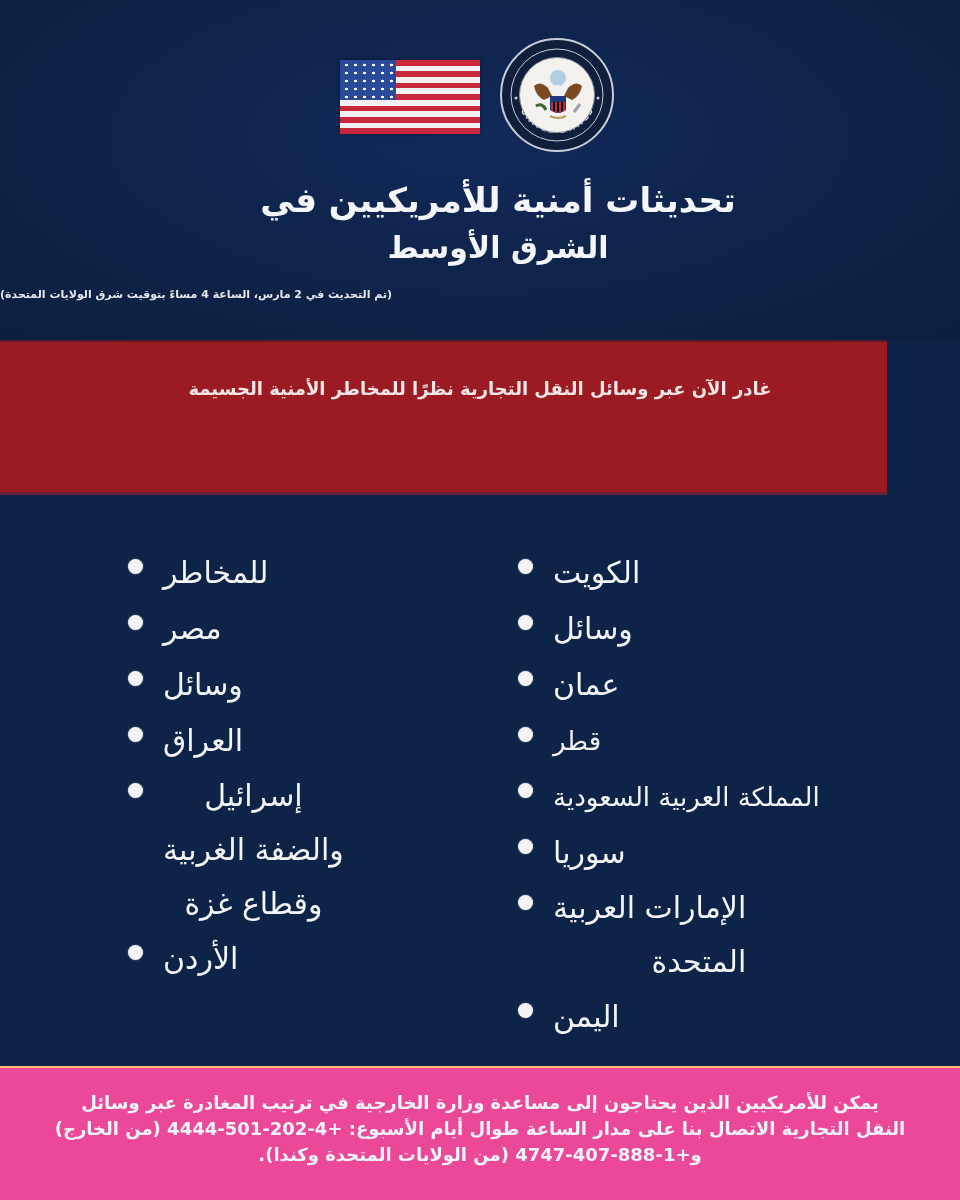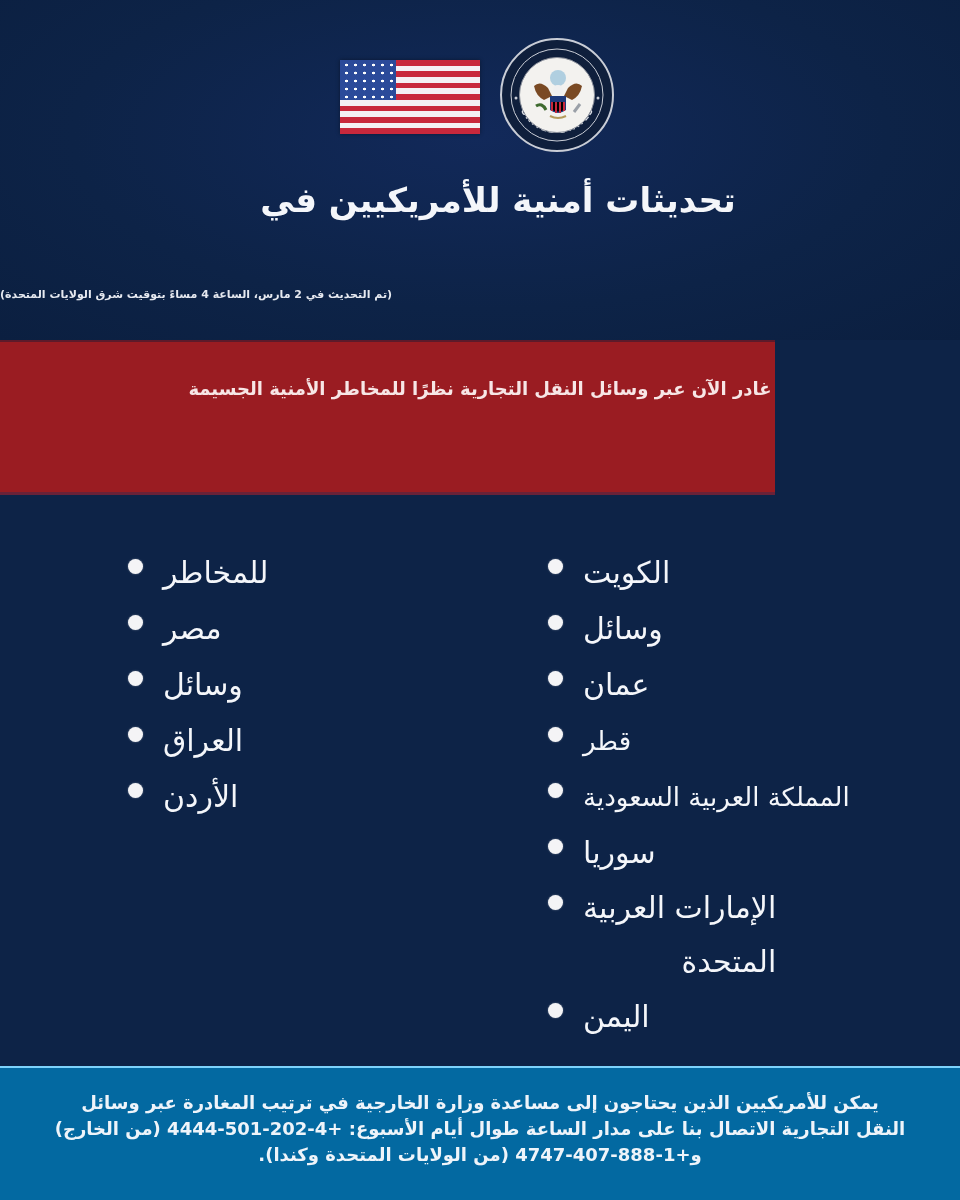--- a/index.html
+++ b/index.html
@@ -49,53 +49,53 @@
       color: #f4f6fa;
       padding-left: 36px;
     }
     .title .line2 { font-size: 30px; }
     .updated {
       position: absolute; top: 288px; left: 0; width: 960px;
       text-align: left; direction: rtl;
       font-size: 11px; font-weight: bold; color: #e6e9f0;
     }
     .alert-band {
-      position: absolute; left: 0; top: 340px; width: 775px; height: 155px;
+      position: absolute; left: 0; top: 340px; width: 887px; height: 155px;
       background: #9a1c22;
       border-top: 2px solid #5e1a2a;
       border-bottom: 3px solid #6a2238;
       padding-left: 32px;
     }
     .alert-text {
       position: absolute; top: 36px; left: 0; width: 960px;
       text-align: center; direction: rtl;
       font-size: 18px; font-weight: bold; color: #f7e6e6;
     }
     .list-area { position: absolute; left: 0; top: 495px; width: 960px; height: 571px; background: #0d2347; }
     .col { position: absolute; top: 50px; }
     .col-left { left: 128px; width: 300px; }
-    .col-right { left: 548px; width: 380px; }
+    .col-right { left: 518px; width: 380px; }
     .item { position: relative; margin-bottom: 0; }
     .item-row { display: flex; align-items: flex-start; }
     .bullet {
       width: 15px; height: 15px; border-radius: 50%;
       background: #f4f4f6; margin-top: 14px; flex: 0 0 15px;
       box-shadow: 0 0 2px rgba(255,255,255,0.4);
     }
     .item-text {
       direction: rtl; text-align: right;
       font-size: 30px; line-height: 56px; color: #f4f6fa;
       padding-left: 20px; white-space: nowrap;
     }
     .item-text.small { font-size: 26px; }
     .item-text.ml { line-height: 54px; white-space: pre-line; text-align: right; }
     .footer {
       position: absolute; left: 0; top: 1066px; width: 960px; height: 134px;
-      background: #0369a1;
-      border-top: 2px solid #7dd3fc;
+      background: #ec4899;
+      border-top: 2px solid #fdba74;
     }
     .footer-text {
       position: absolute; top: 22px; left: 30px; width: 900px;
       text-align: center; direction: rtl;
       font-size: 18px; line-height: 26px; font-weight: bold; color: #eef4fa;
     }
   </style>
 </head>
 <body>
 
@@ -129,20 +129,21 @@
           <path d="M6 40 Q12 36 16 44" stroke="#3e6a2e" stroke-width="3" fill="none"></path>
           <path d="M50 38 L44 46" stroke="#9aa0a8" stroke-width="3"></path>
           <path d="M20 50 Q28 54 36 50" stroke="#b49a5a" stroke-width="2" fill="none"></path>
         </svg>
       </div>
     </div>
   </div>
 
   <div class="title">
     <div>تحديثات أمنية للأمريكيين في</div>
+    <div class="line2">الشرق الأوسط</div>
   </div>
   <div class="updated">(تم التحديث في 2 مارس، الساعة 4 مساءً بتوقيت شرق الولايات المتحدة)</div>
 </div>
 
 <div class="alert-band">
   <div class="alert-text">غادر الآن عبر وسائل النقل التجارية نظرًا للمخاطر الأمنية الجسيمة</div>
 </div>
 
 <div class="list-area">
   <div class="col col-left">
@@ -154,20 +155,26 @@
       <span class="bullet"></span>
       <span class="item-text">مصر</span>
     </div>
     <div class="item item-row">
       <span class="bullet"></span>
       <span class="item-text">وسائل</span>
     </div>
     <div class="item item-row">
       <span class="bullet"></span>
       <span class="item-text">العراق</span>
+    </div>
+    <div class="item item-row">
+      <span class="bullet"></span>
+      <span class="item-text ml" style="text-align:center;">إسرائيل
+والضفة الغربية
+وقطاع غزة</span>
     </div>
     <div class="item item-row">
       <span class="bullet"></span>
       <span class="item-text">الأردن</span>
     </div>
   </div>
 
   <div class="col col-right">
     <div class="item item-row">
       <span class="bullet"></span>

